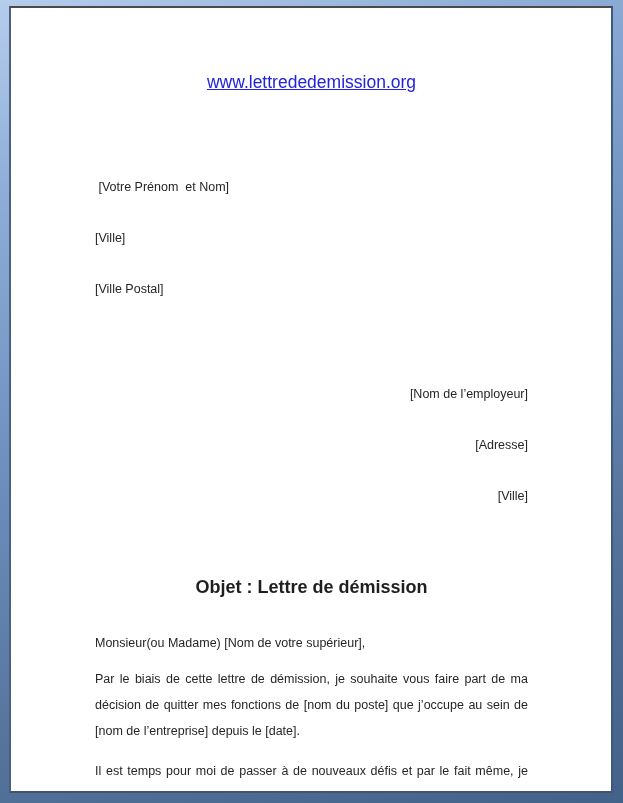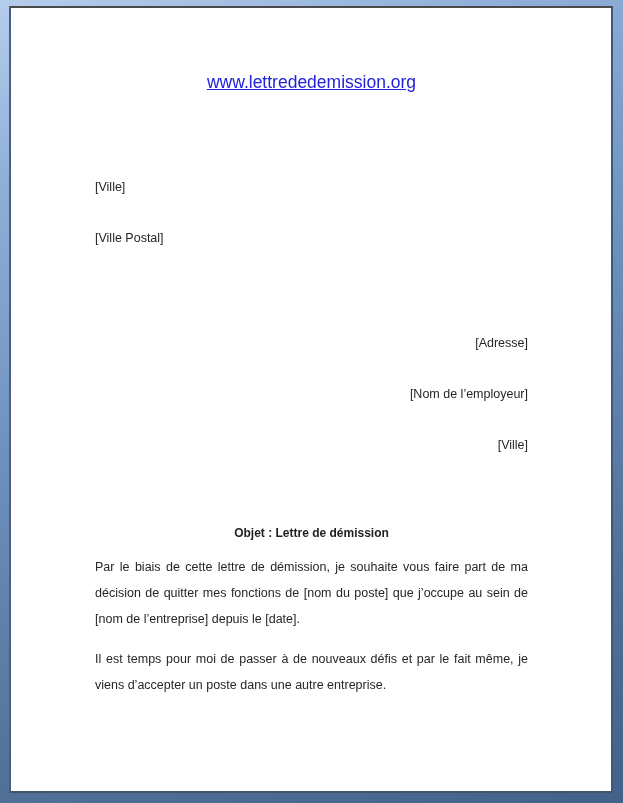--- a/index.html
+++ b/index.html
@@ -44,21 +44,21 @@
   }
   .sender-block { margin-top: 52px; }
   .recipient-block {
     margin-top: 20px;
     text-align: right;
   }
   .subject-line {
     margin-top: 38px;
     text-align: center;
     font-weight: bold;
-    font-size: 12px;
+    font-size: 18px;
     color: #1f1f1f;
   }
   .salutation {
     margin-top: 36px;
     font-size: 12.5px;
     line-height: 18px;
   }
   .para {
     margin: 14px 0 0 0;
     font-size: 12.5px;
@@ -70,31 +70,33 @@
 <body>
 
 <div class="frame">
   <div class="page">
 
     <div class="site-link-row">
       <a class="site-link">www.lettrededemission.org</a>
     </div>
 
     <div class="address-block sender-block">
+      <div> [Votre Prénom  et Nom]</div>
       <div>[Ville]</div>
       <div>[Ville Postal]</div>
     </div>
 
     <div class="address-block recipient-block">
+      <div>[Nom de l’employeur]</div>
       <div>[Adresse]</div>
-      <div>[Nom de l’employeur]</div>
       <div>[Ville]</div>
     </div>
 
     <div class="subject-line">Objet : Lettre de démission</div>
 
+    <div class="salutation">Monsieur(ou Madame) [Nom de votre supérieur],</div>
 
     <p class="para">Par le biais de cette lettre de démission, je souhaite vous faire part de ma décision de quitter mes fonctions de [nom du poste] que j’occupe au sein de [nom de l’entreprise] depuis le [date].</p>
 
     <p class="para">Il est temps pour moi de passer à de nouveaux défis et par le fait même, je viens d’accepter un poste dans une autre entreprise.</p>
 
   </div>
 </div>
 
 </body></html>

